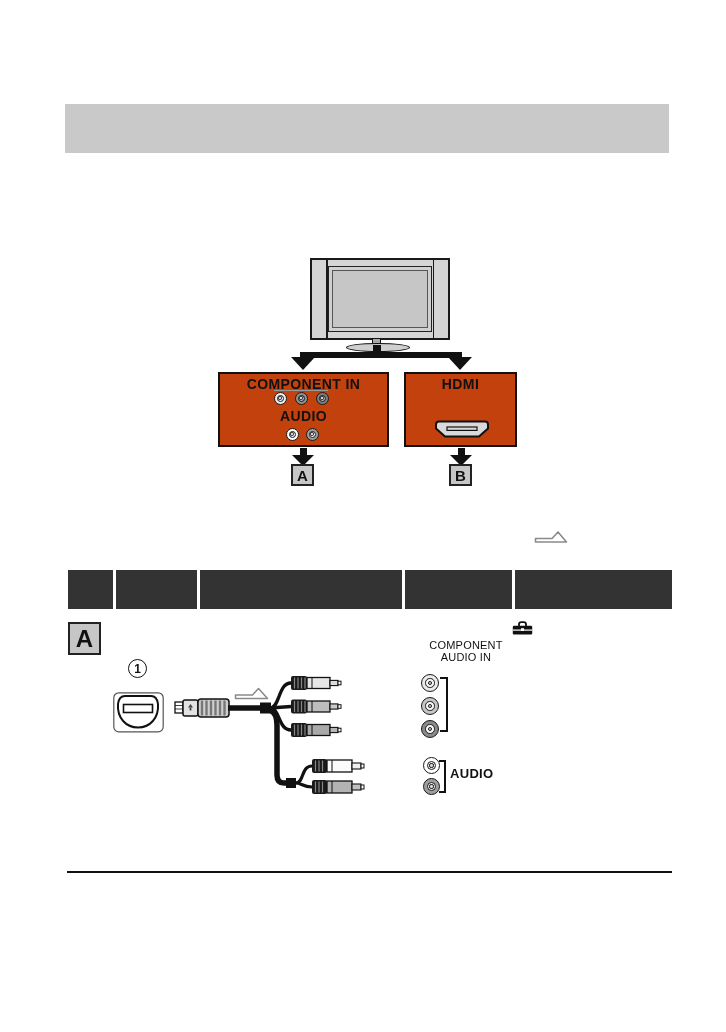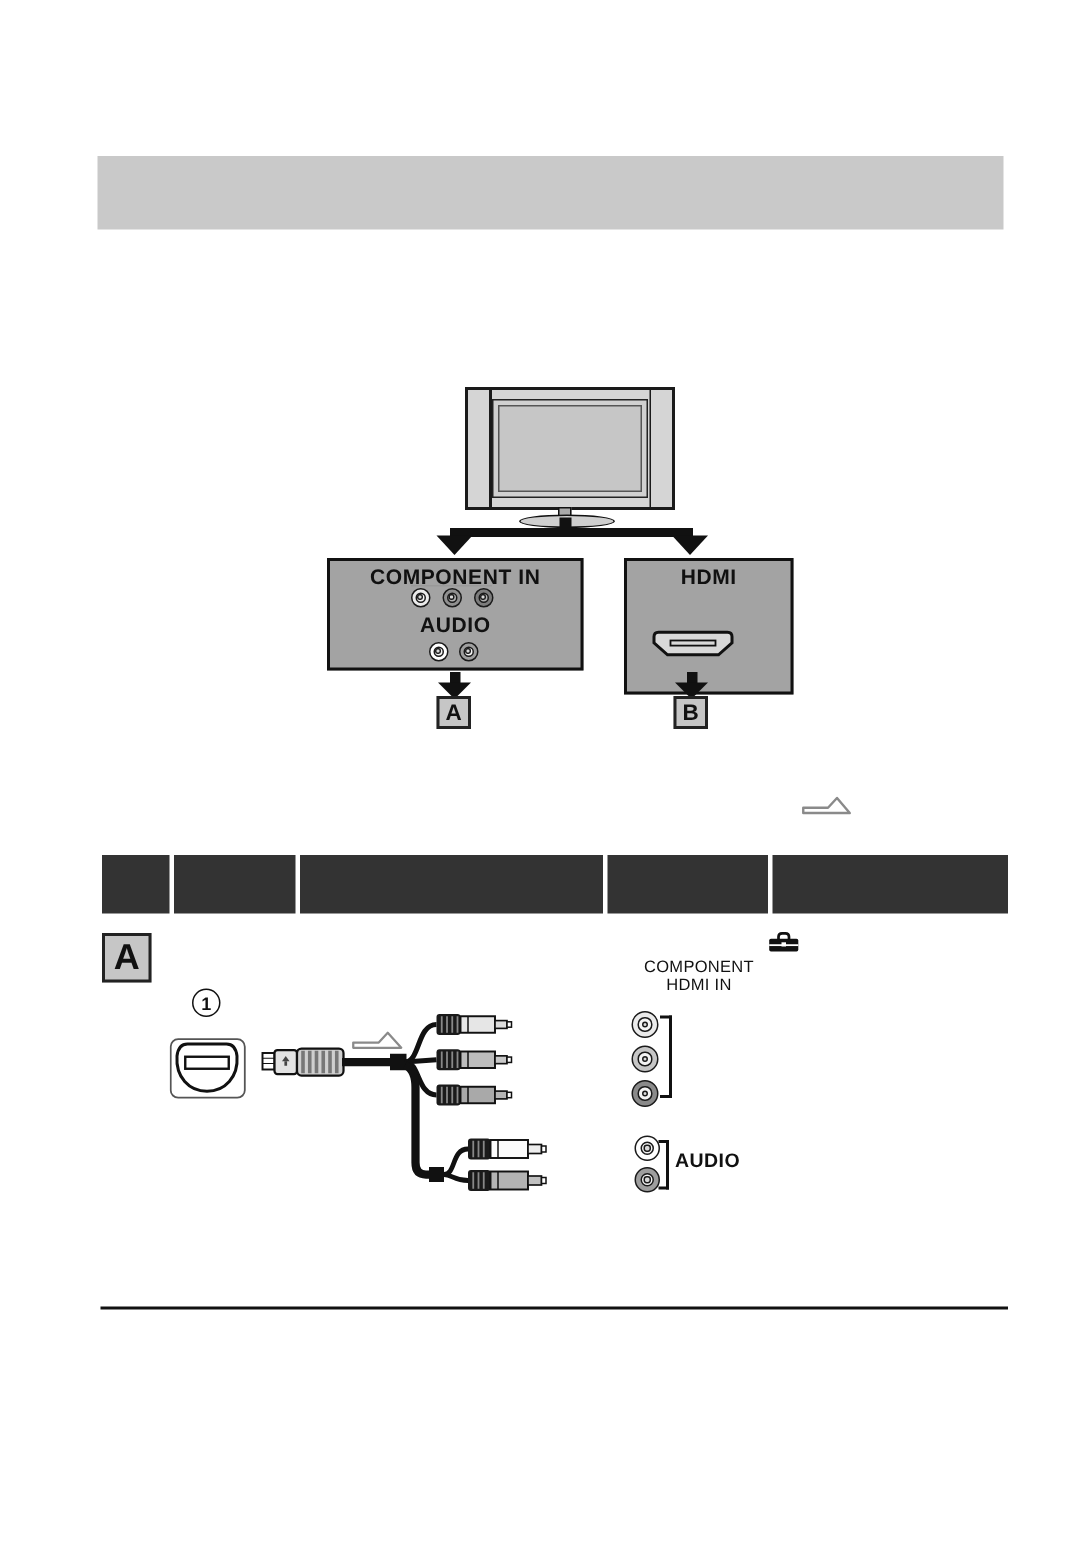--- a/index.html
+++ b/index.html
@@ -26,23 +26,23 @@
   
   .split-bar { left:300px; top:352px; width:162px; height:6px; background:#111; }
   .split-stub { left:373px; top:345px; width:8px; height:8px; background:#111; }
   .arrow-head { width:0; height:0; border-left:12px solid transparent; border-right:12px solid transparent;
                 border-top:13px solid #111; }
   .arrow-head-sm { width:0; height:0; border-left:11px solid transparent; border-right:11px solid transparent;
                    border-top:11px solid #111; }
   .stem { background:#111; }
 
   
-  .conn-box { border:2px solid #111; background:#a3a3a3; box-sizing:border-box; text-align:center; }
+  .conn-box { border:2px solid #111; background:#c2410c; box-sizing:border-box; text-align:center; }
   .box-left { left:218px; top:372px; width:171px; height:75px; }
-  .box-right { left:416px; top:372px; width:113px; height:91px; }
+  .box-right { left:404px; top:372px; width:113px; height:75px; }
   .conn-title { font-size:14px; font-weight:600; letter-spacing:0.4px; padding-top:2px; color:#111; }
   .audio-mid-label { left:218px; top:408px; width:171px; text-align:center; font-size:14px; font-weight:600;
                      letter-spacing:0.4px; }
 
   
   .jack { border-radius:50%; border:1.6px solid #1a1a1a; box-sizing:border-box;
           display:flex; align-items:center; justify-content:center; }
   .jack13 { width:13px; height:13px; }
   .jack18 { width:18px; height:18px; }
   .jack17 { width:17px; height:17px; }
@@ -278,21 +278,21 @@
 
   <svg class="abs" style="left:512px; top:621px;" width="21" height="14" viewBox="0 0 21 14">
     <path d="M7,5 V3.5 Q7,1.2 9.4,1.2 H11.6 Q14,1.2 14,3.5 V5" fill="none" stroke="#111" stroke-width="1.8"></path>
     <rect x="0.8" y="4.8" width="19.4" height="8.6" rx="1.2" fill="#111"></rect>
     <rect x="0.8" y="8.5" width="19.4" height="1.2" fill="#fff"></rect>
     <rect x="9" y="7.2" width="3" height="2.8" fill="#fff"></rect>
   </svg>
 
   <div class="abs comp-label">
     <div>COMPONENT</div>
-    <div>HDMI IN</div>
+    <div>AUDIO IN</div>
   </div>
   <div class="abs jack jack18 v-light" style="left:421px; top:674px;">
       <div class="j-mid">
         <div class="j-dot"></div>
       </div>
     </div>
   <div class="abs jack jack18 v-lmid" style="left:421px; top:697px;">
       <div class="j-mid">
         <div class="j-dot"></div>
       </div>

